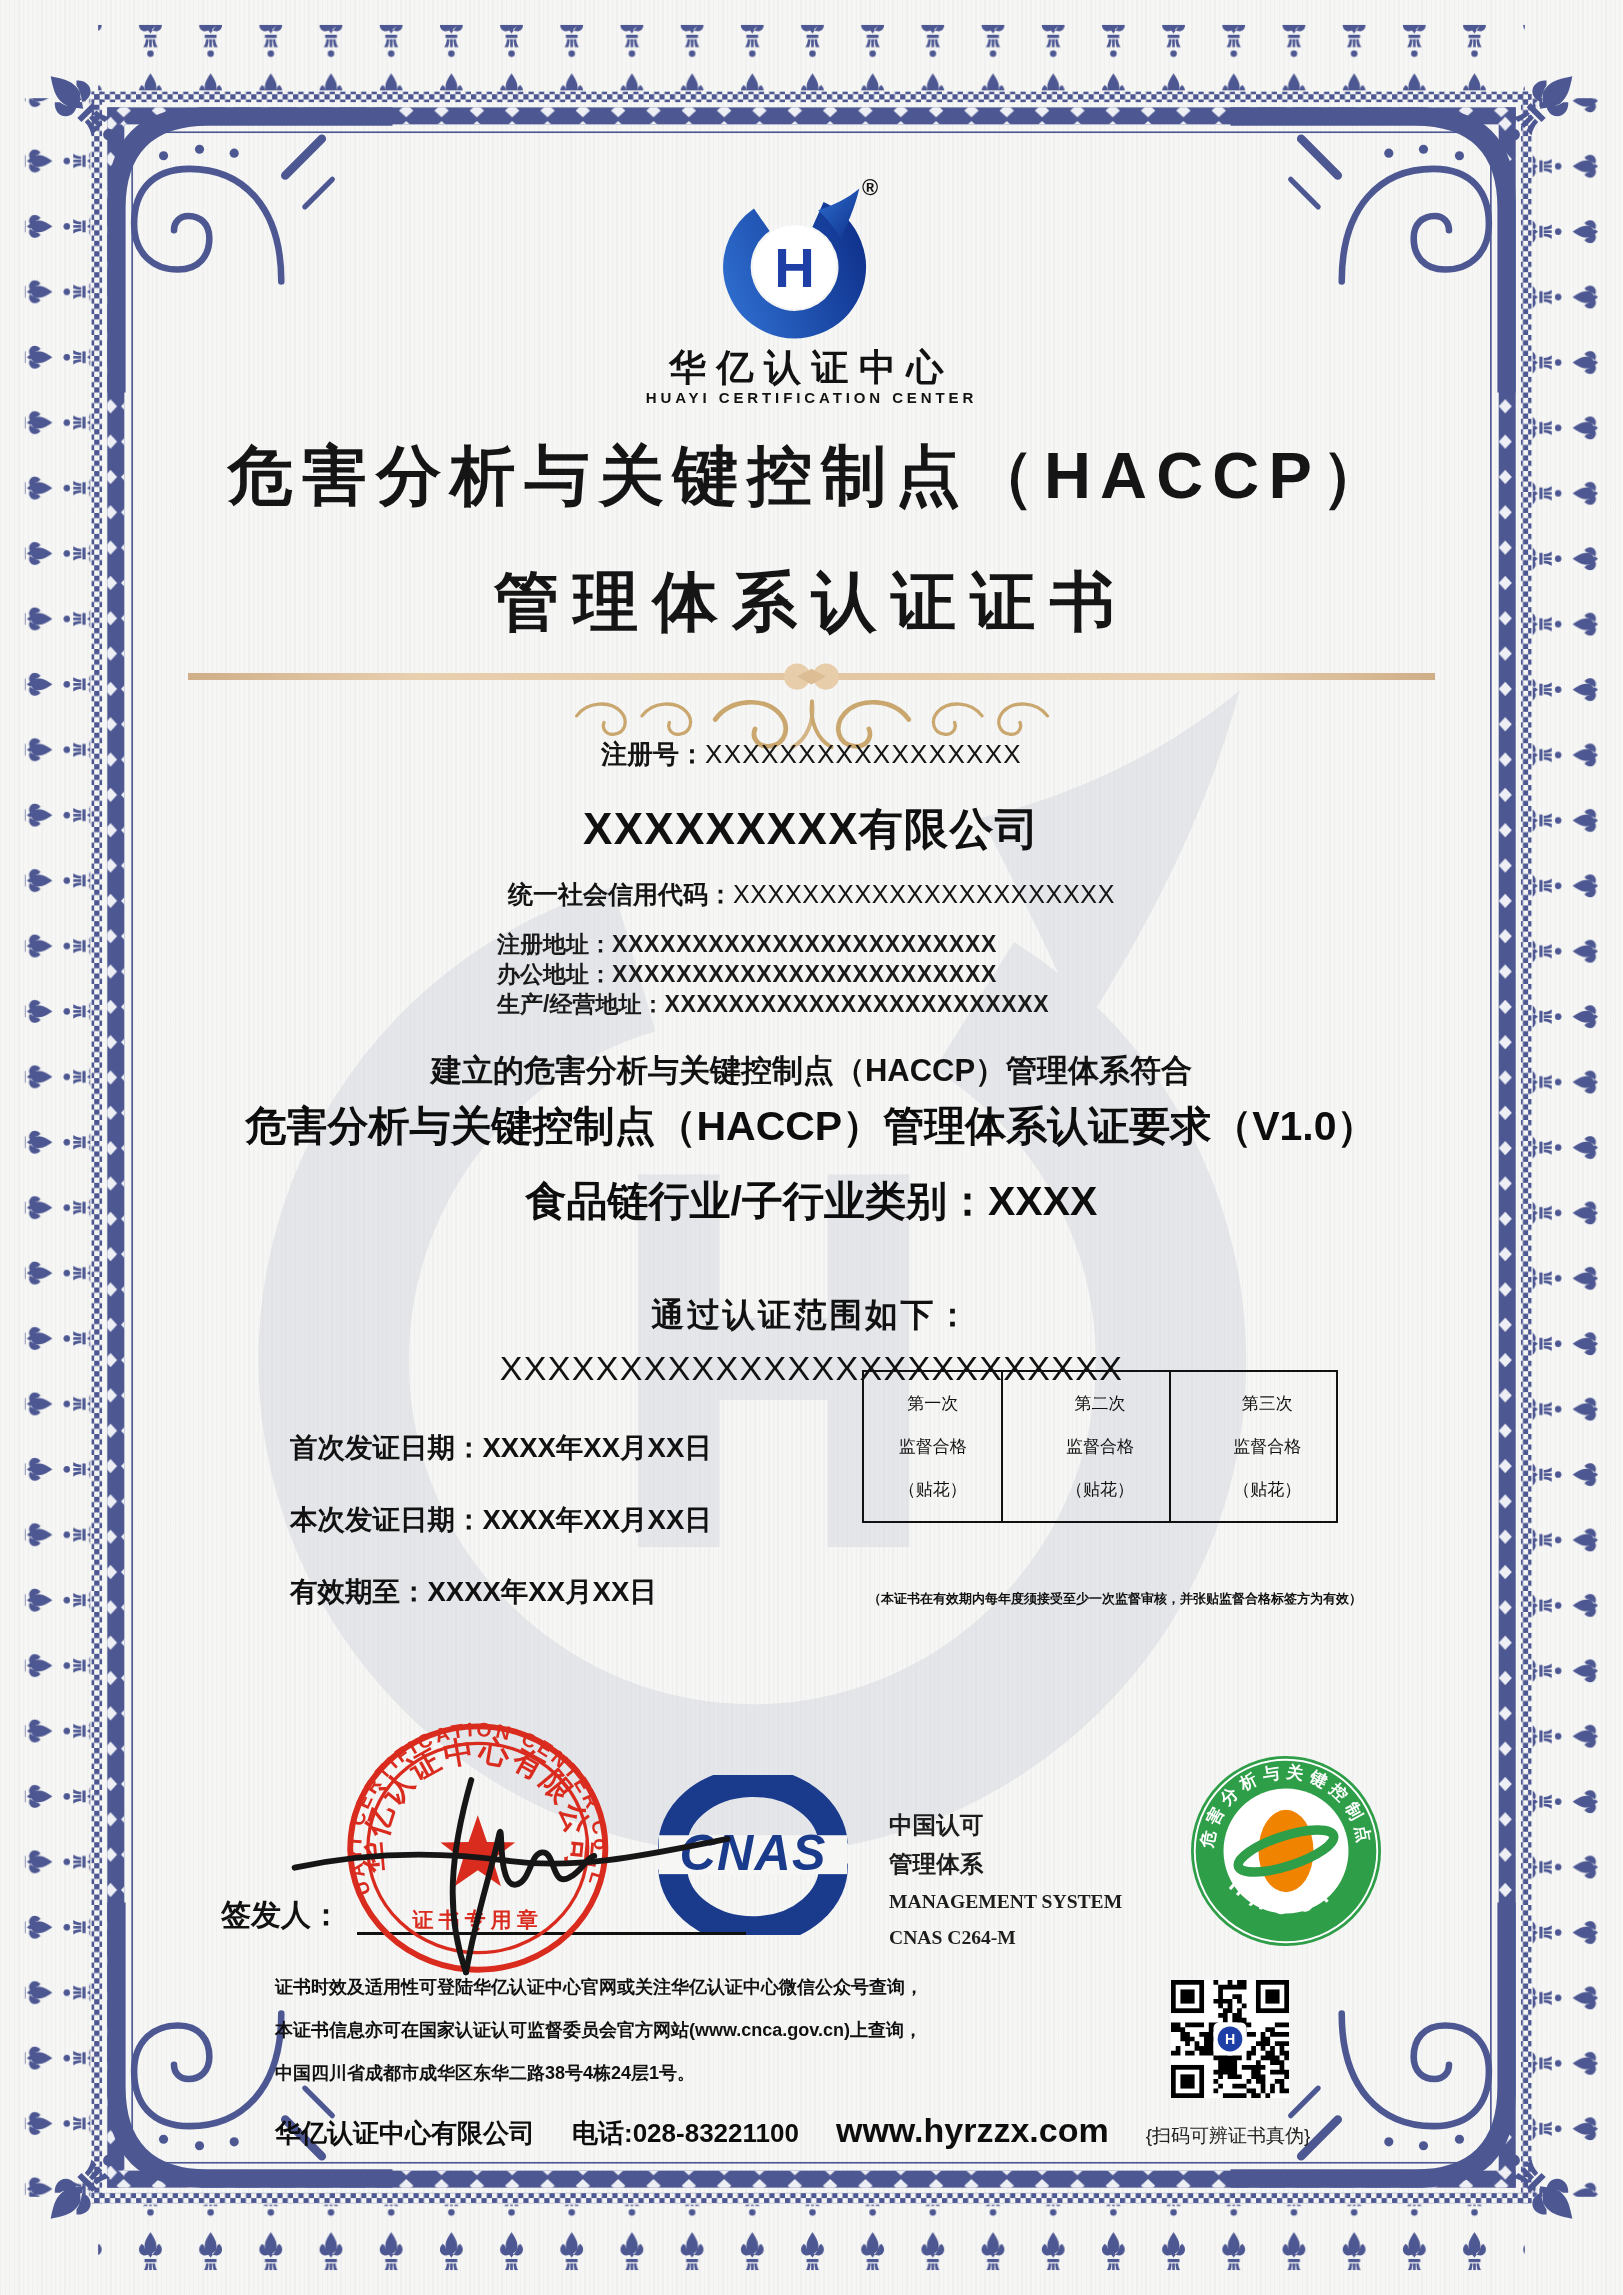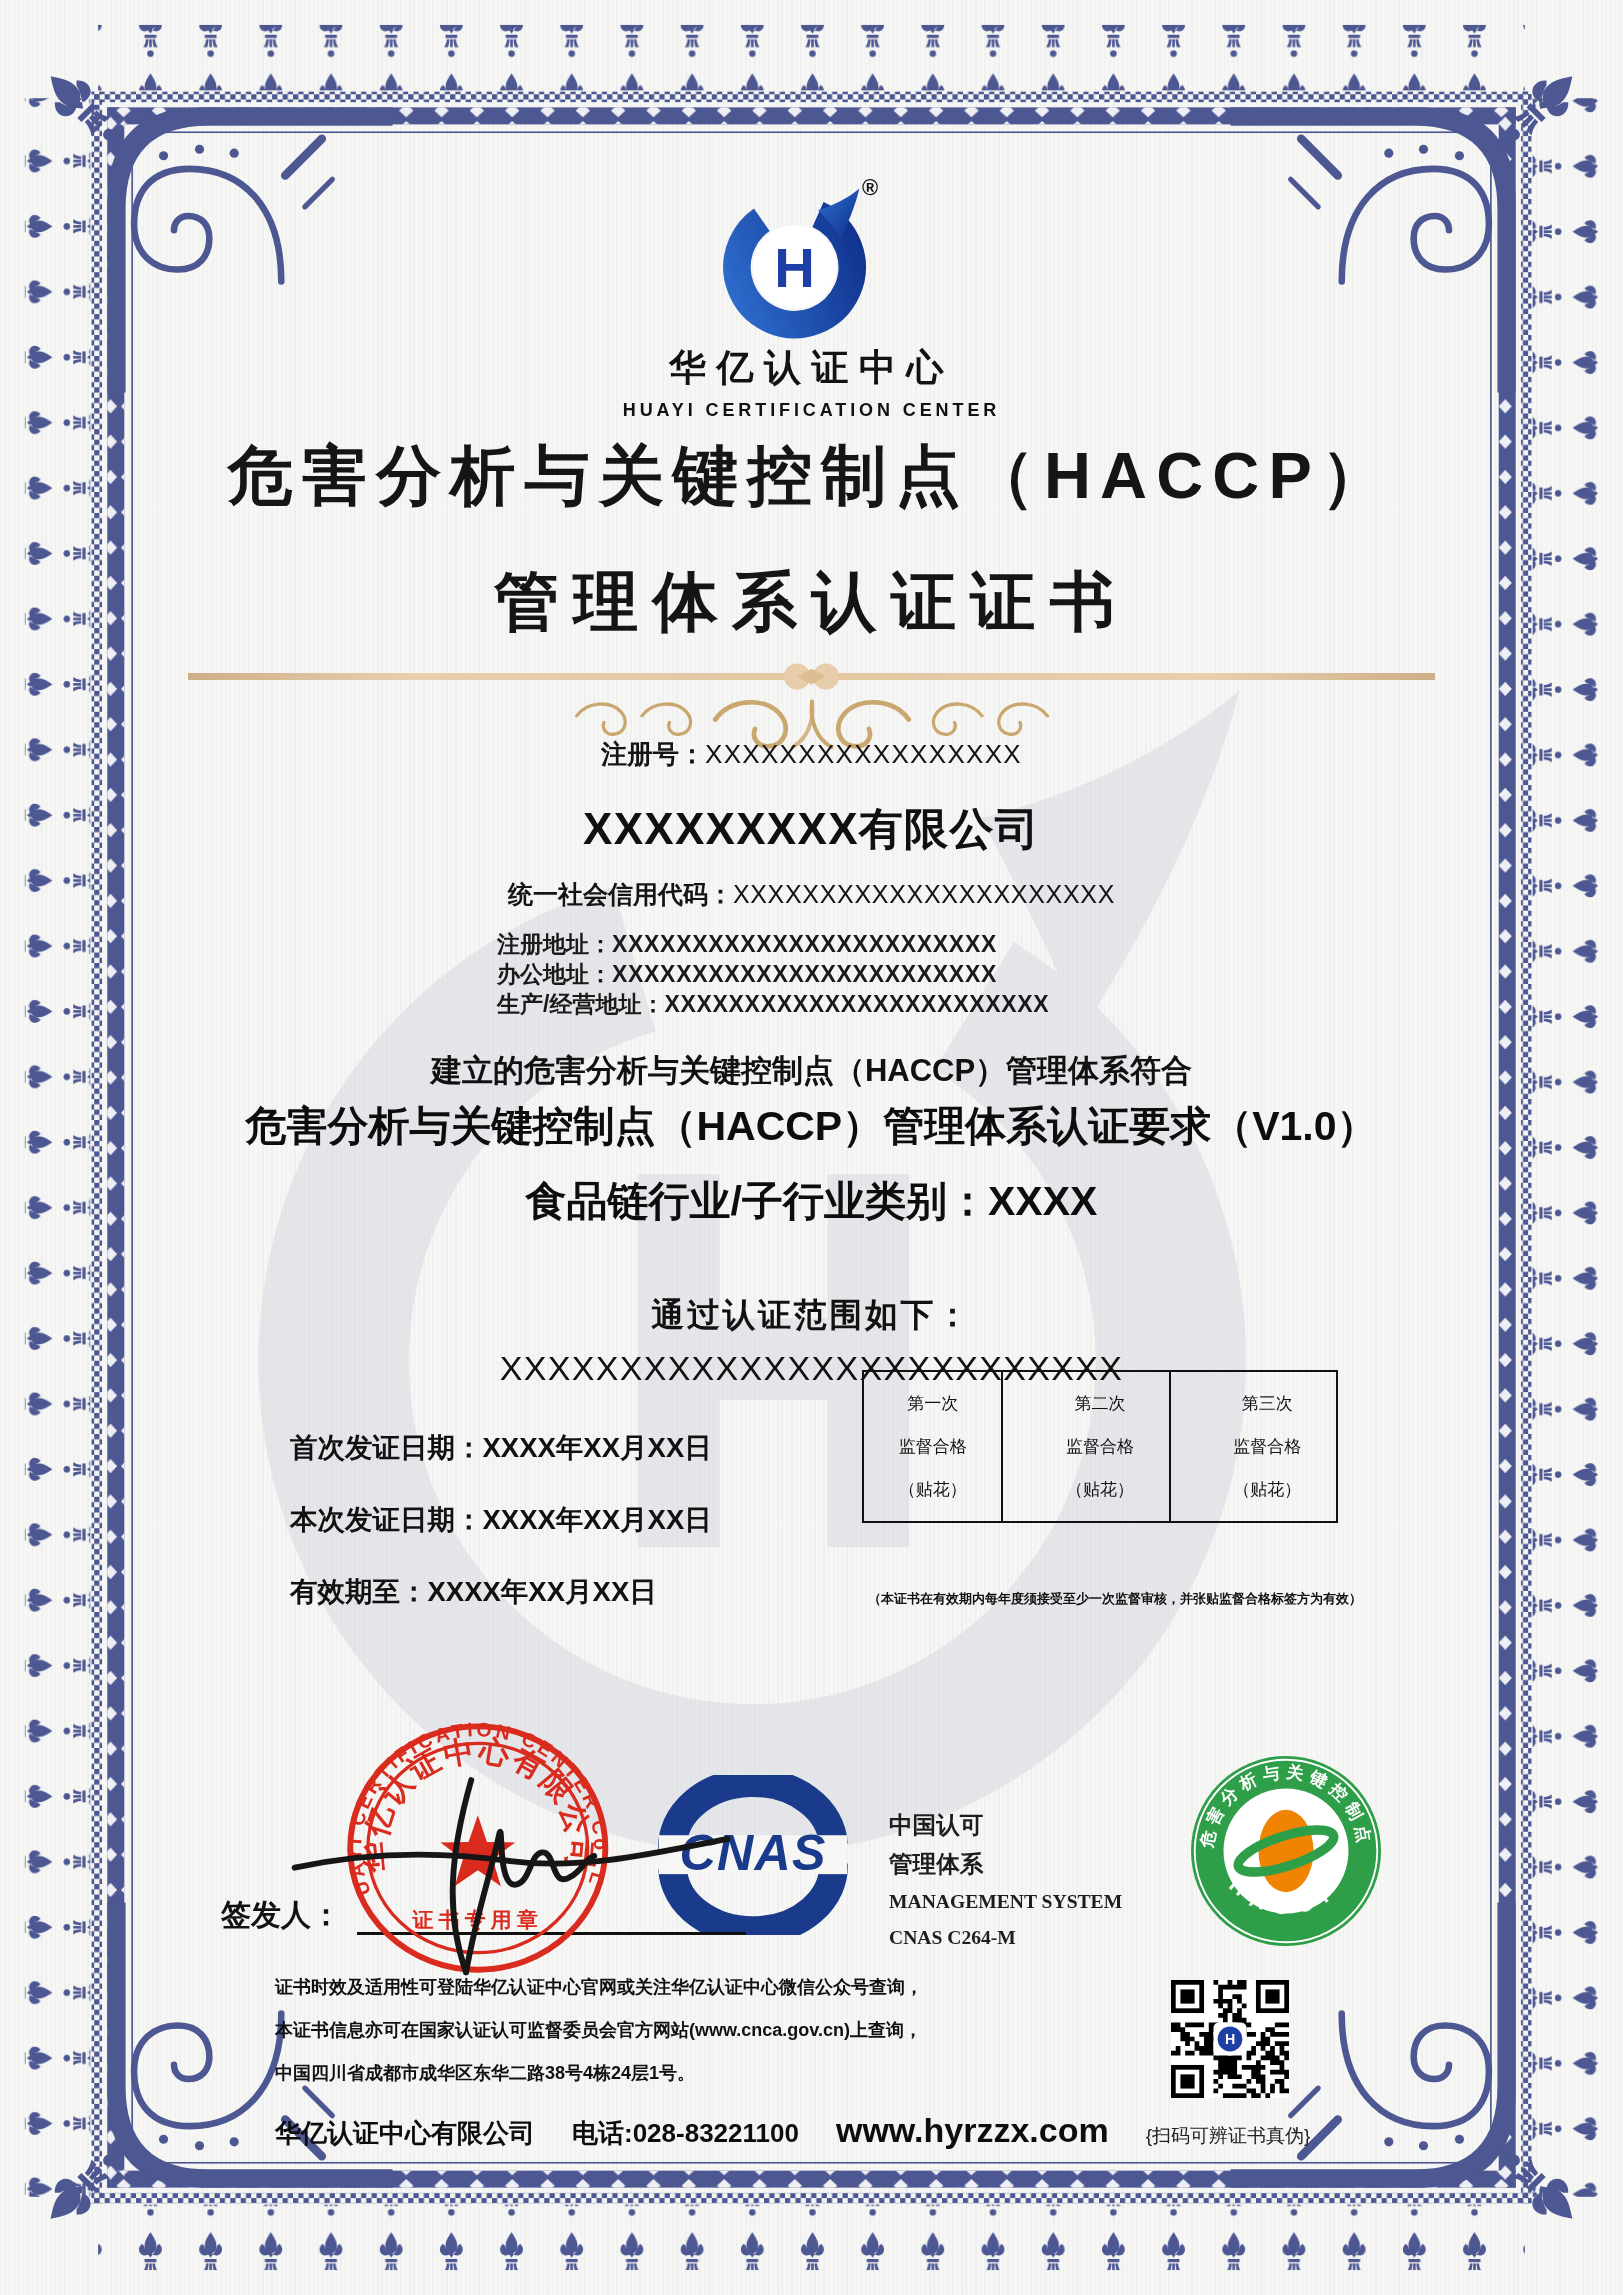--- a/index.html
+++ b/index.html
@@ -4,21 +4,21 @@
 <style>
   html,body{margin:0;padding:0;background:#fff;}
   body{font-family:"Liberation Sans","DejaVu Sans",sans-serif;}
   .page{position:relative;width:1623px;height:2295px;overflow:hidden;
     background:repeating-linear-gradient(90deg,rgba(120,125,150,0.05) 0 1.3px,transparent 1.3px 4.6px),#f6f6f4;}
   .abs{position:absolute;}
   .ctr{left:50%;transform:translateX(-50%);white-space:nowrap;}
   svg{display:block;}
   
   .org-cn{top:343px;font-size:37px;font-weight:900;letter-spacing:10.5px;color:#121212;}
-  .org-en{top:400px;font-size:18px;font-weight:700;letter-spacing:3.9px;color:#121212;}
+  .org-en{top:389px;font-size:15px;font-weight:700;letter-spacing:3.9px;color:#121212;}
   .regmark{left:862px;top:175px;font-size:22px;font-weight:700;color:#111;}
   .title1{top:432px;font-size:65px;font-weight:900;letter-spacing:9.2px;color:#151515;}
   .title2{top:558px;font-size:65px;font-weight:900;letter-spacing:14.4px;color:#151515;}
   .gold-line{left:188px;top:673px;width:1247px;height:6.5px;
     background:linear-gradient(90deg,#cfae88,#e8cfae 18%,#e3c6a1 50%,#e8cfae 82%,#cfae88);}
   
   .regline{top:737px;font-size:26px;color:#141414;}
   .regline .lab{font-weight:700;}
   .regline .val{font-weight:500;letter-spacing:1.3px;margin-top:40px;}
   .company{top:800px;font-size:44px;font-weight:900;letter-spacing:1.3px;color:#101010;}

